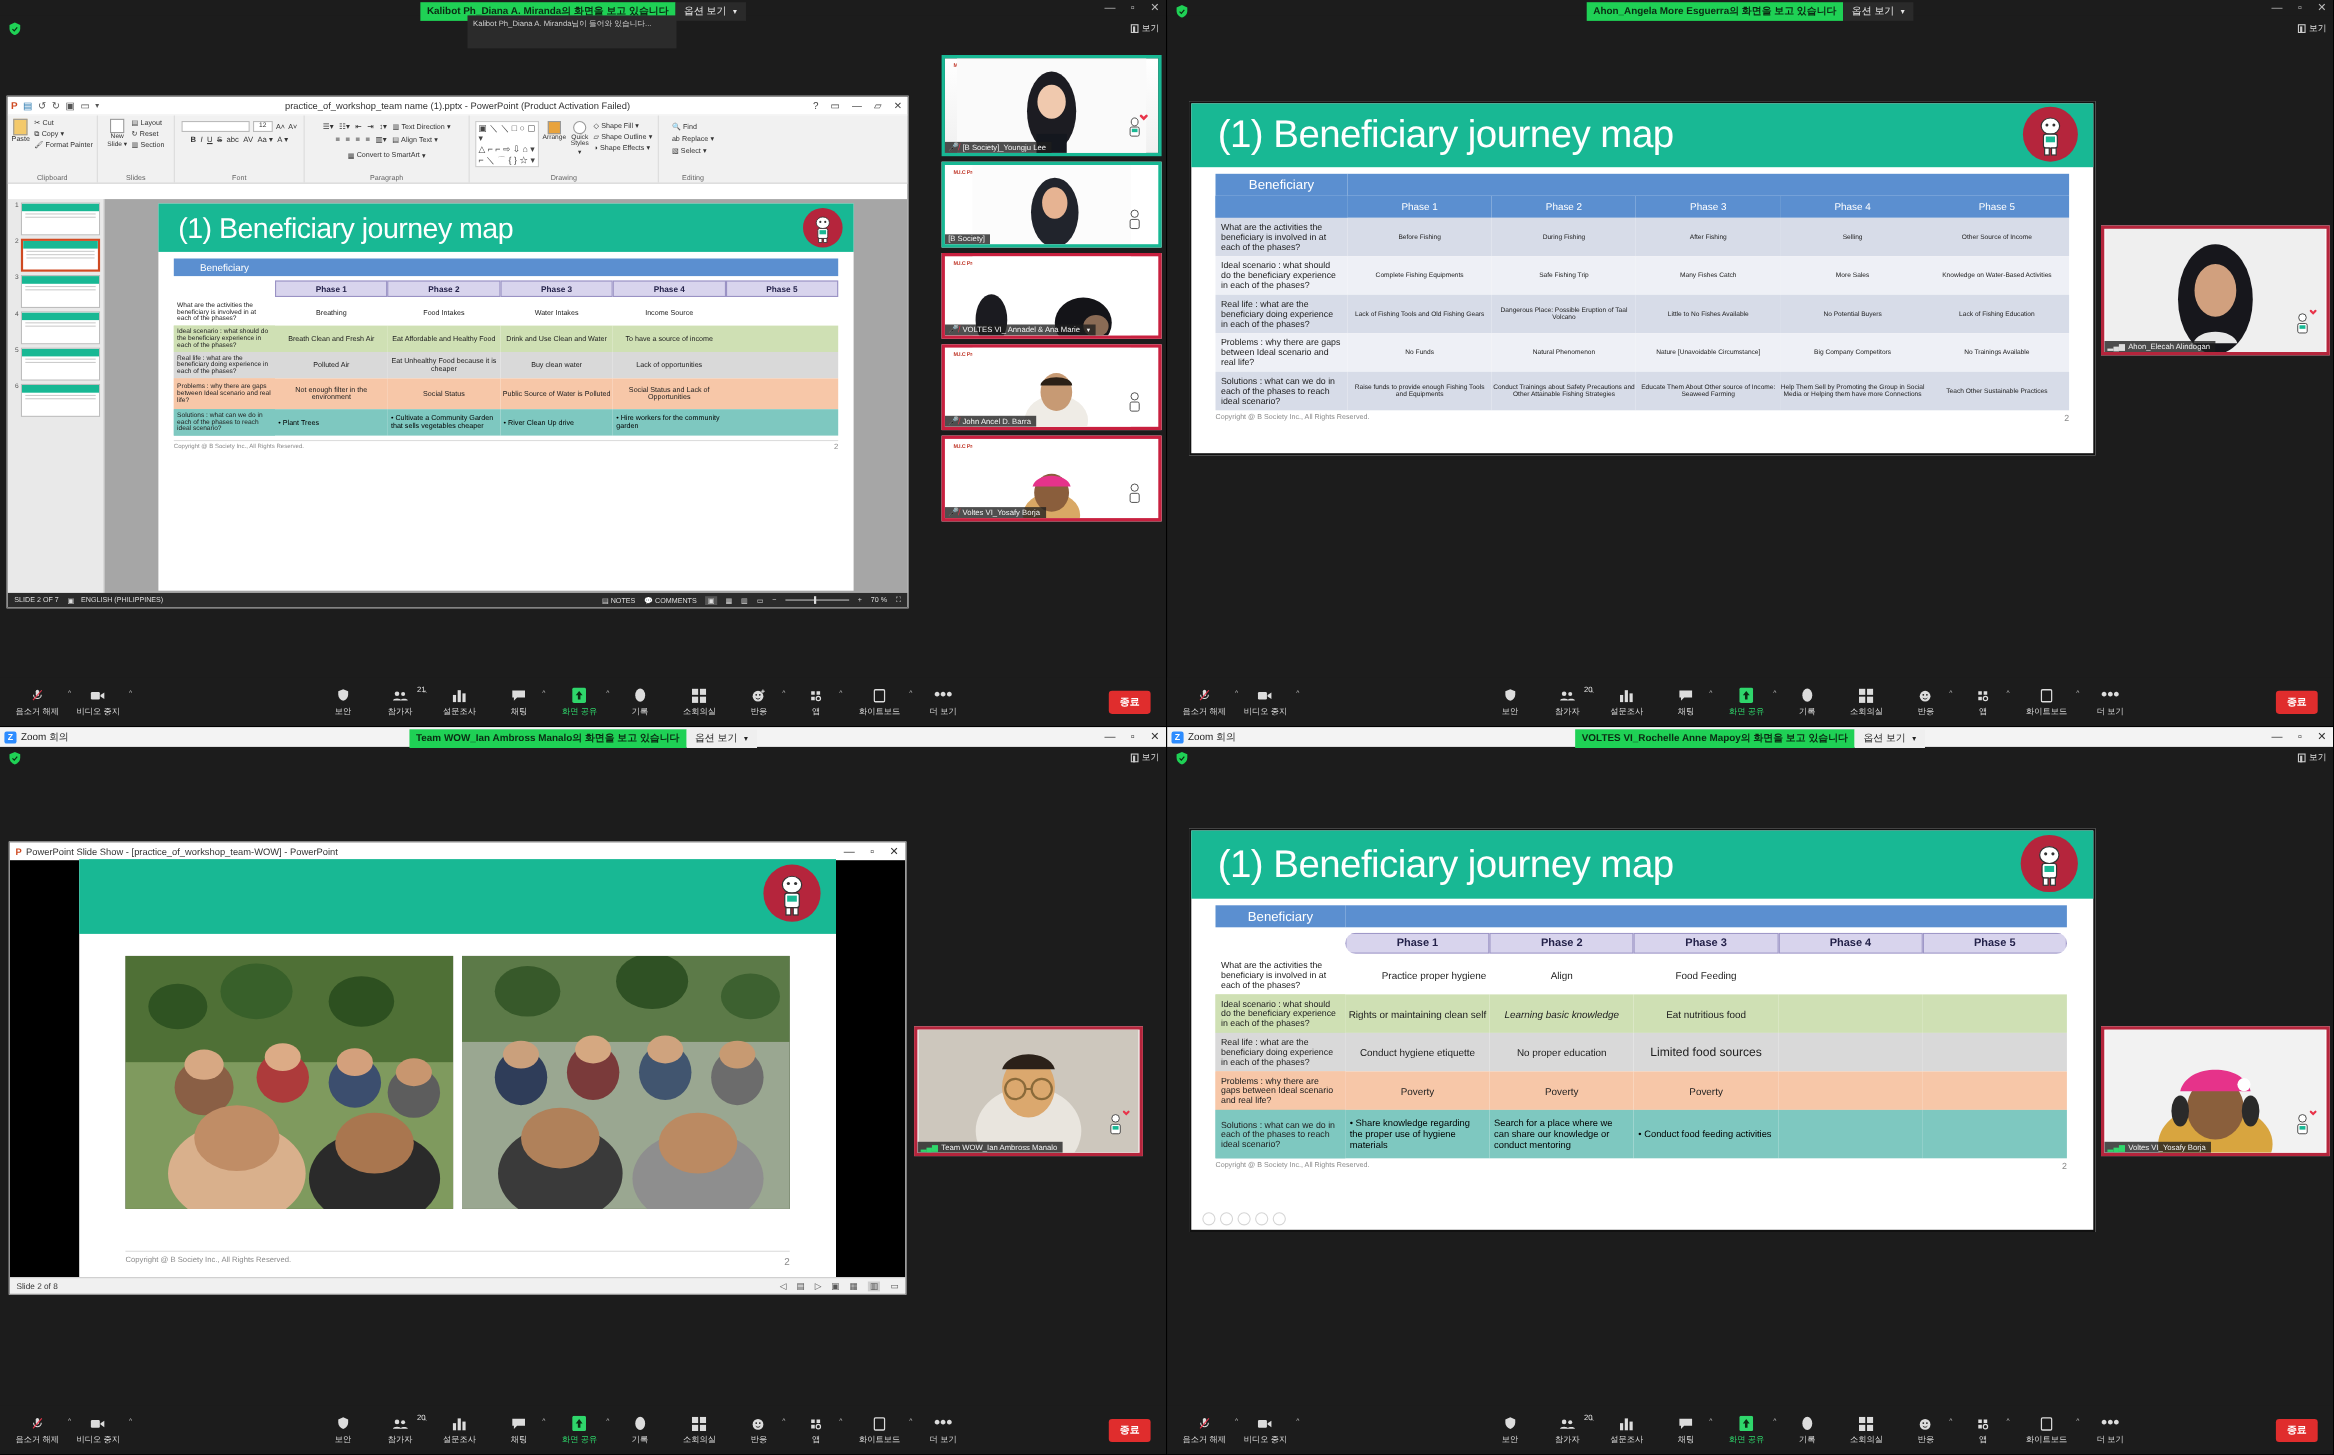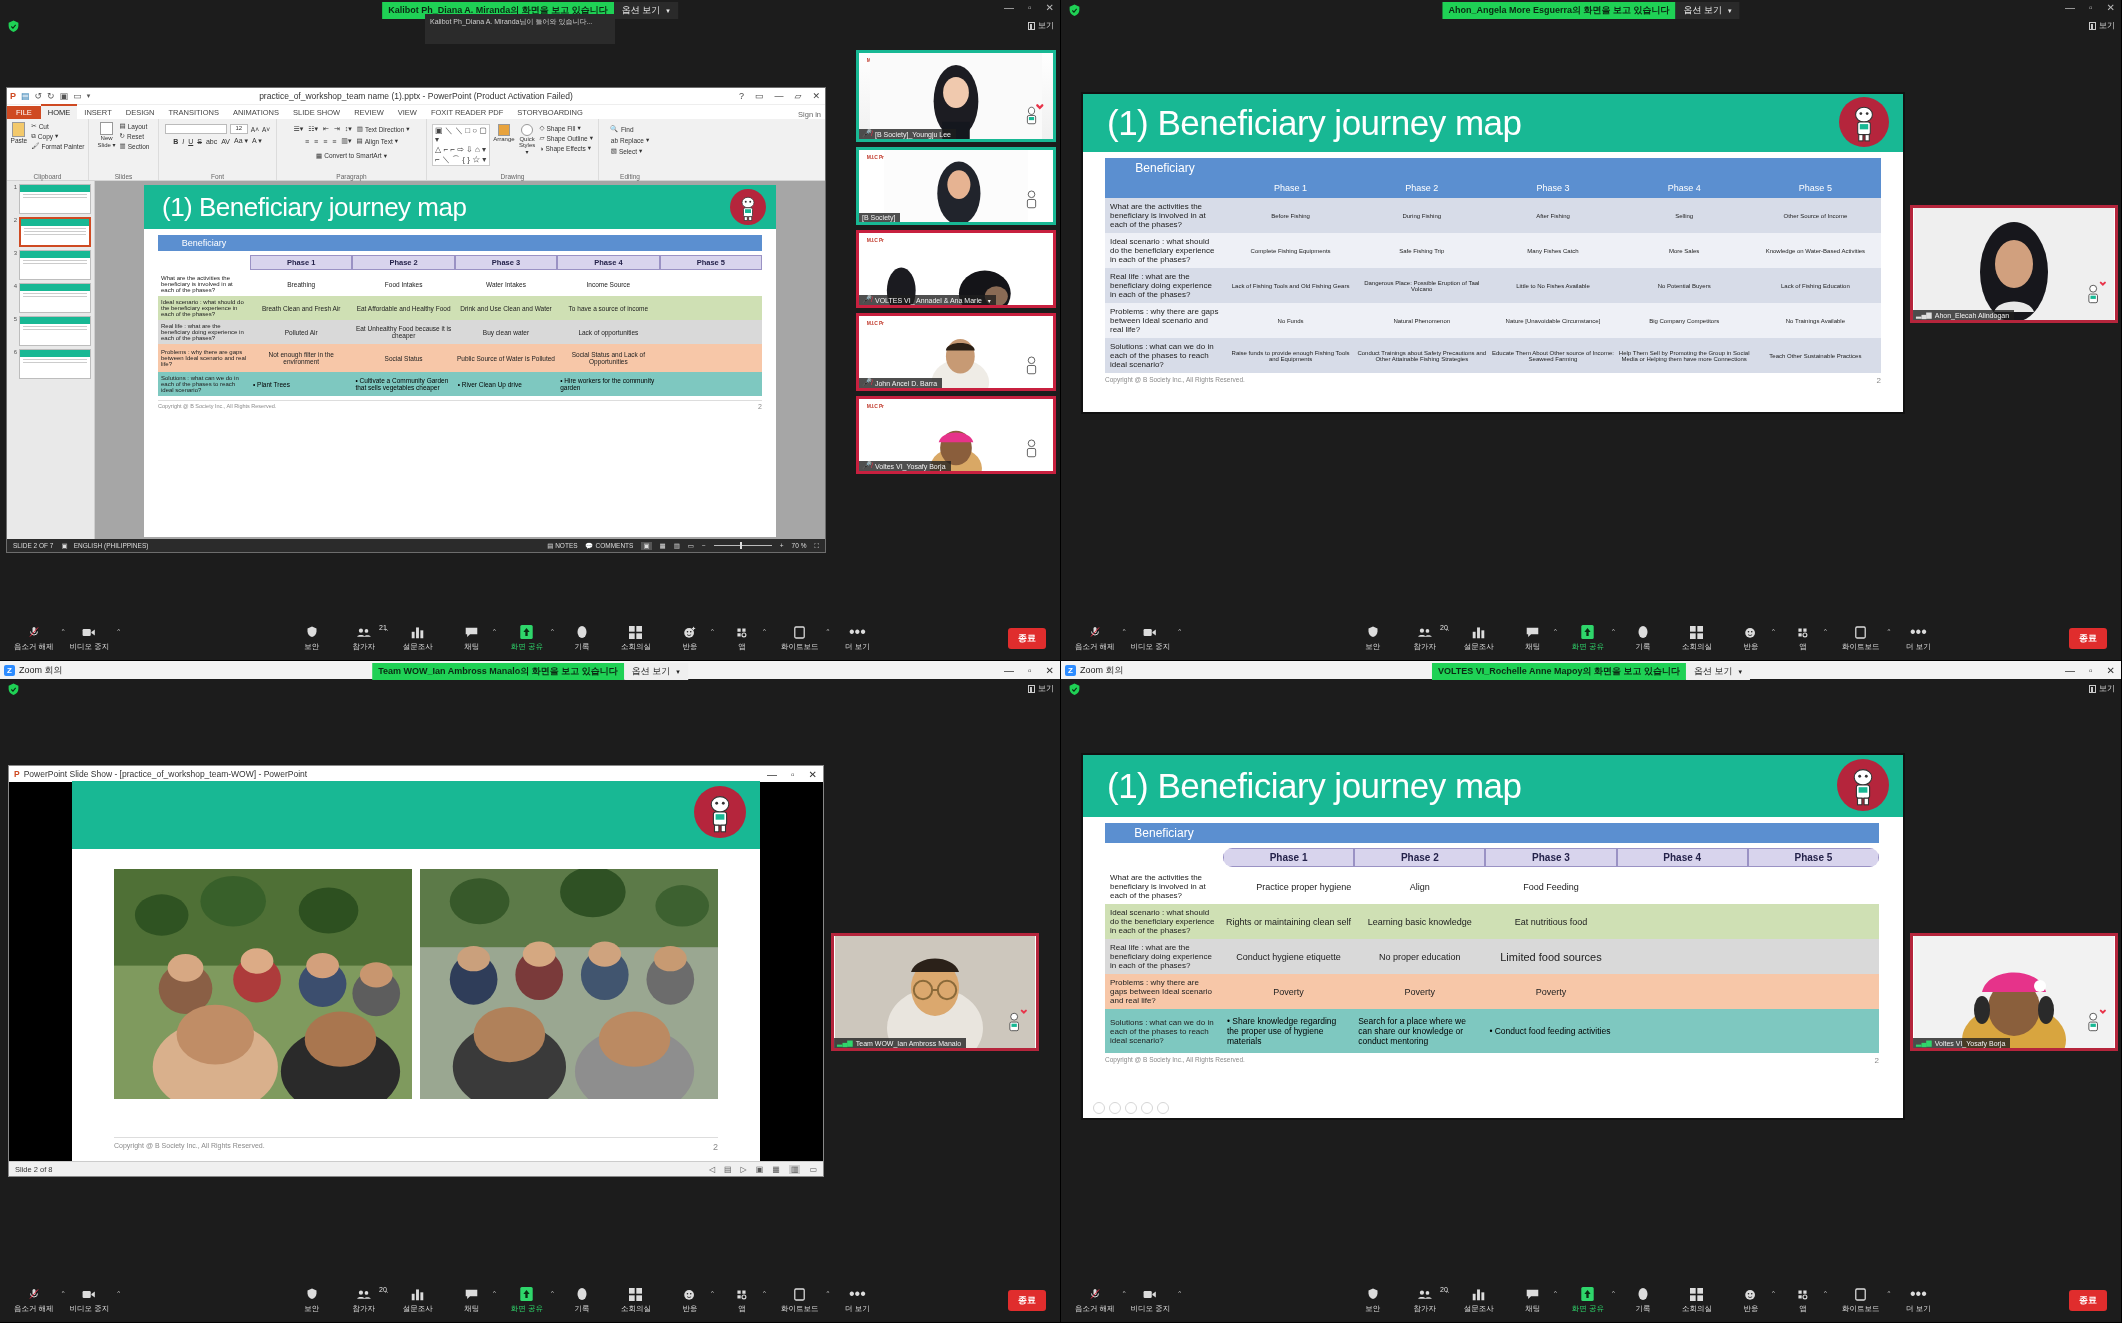--- a/index.html
+++ b/index.html
@@ -159,34 +159,20 @@
             <i style="font-size:7px;">▾</i>
         </div>
         <div class="ppt-center">practice_of_workshop_team name (1).pptx - PowerPoint (Product Activation Failed)</div>
         <div class="ppt-wbtn">
           <span>?</span>
           <span>▭</span>
           <span>—</span>
           <span>▱</span>
           <span>✕</span>
         </div>
-      </div>
-      <div class="ribbon-tabs">
-        <div class="ft">FILE</div>
-        <div class="t active">HOME</div>
-        <div class="t">INSERT</div>
-        <div class="t">DESIGN</div>
-        <div class="t">TRANSITIONS</div>
-        <div class="t">ANIMATIONS</div>
-        <div class="t">SLIDE SHOW</div>
-        <div class="t">REVIEW</div>
-        <div class="t">VIEW</div>
-        <div class="t">FOXIT READER PDF</div>
-        <div class="t">STORYBOARDING</div>
-        <div class="signin">Sign in</div>
       </div>
       <div class="ribbon">
         <div class="rgroup" style="width:82px">
           <div class="rrow" style="align-items:flex-start;gap:4px;">
             <div style="display:flex;flex-direction:column;align-items:center;">
               <span class="sq-ic" style="width:13px;height:15px;background:#f3c96b;"></span>
               <span class="btnsm">Paste</span>
             </div>
             <div style="display:flex;flex-direction:column;gap:2px;">
               <span class="btnsm">✂ <span>Cut</span></span>
@@ -1269,21 +1255,21 @@
             <td class="rowlabel" style="width:118px;font-size:8px;padding:4px 5px;">What are the activities the beneficiary is involved in at each of the phases?</td>
             <td class="cellc" style="font-size:9px;padding:10px 3px;text-align:right;">Practice proper hygiene</td>
             <td class="cellc" style="font-size:9px;">Align</td>
             <td class="cellc" style="font-size:9px;">Food Feeding</td>
             <td class="cellc" style="font-size:9px;"></td>
             <td class="cellc" style="font-size:9px;"></td>
           </tr>
           <tr style="background:#cfe0b4;">
             <td class="rowlabel" style="width:118px;font-size:8px;padding:4px 5px;background:#cfe0b4;">Ideal scenario : what should do the beneficiary experience in each of the phases?</td>
             <td class="cellc" style="font-size:9px;padding:10px 3px;">Rights or maintaining clean self</td>
-            <td class="cellc" style="font-size:9px;">Learning basic knowledge</td>
+            <td class="cellc" style="font-size:9px;font-style:italic;">Learning basic knowledge</td>
             <td class="cellc" style="font-size:9px;">Eat nutritious food</td>
             <td class="cellc" style="font-size:9px;"></td>
             <td class="cellc" style="font-size:9px;"></td>
           </tr>
           <tr style="background:#d9d9d9;">
             <td class="rowlabel" style="width:118px;font-size:8px;padding:4px 5px;background:#d9d9d9;">Real life : what are the beneficiary doing experience in each of the phases?</td>
             <td class="cellc" style="font-size:9px;padding:10px 3px;">Conduct hygiene etiquette</td>
             <td class="cellc" style="font-size:9px;">No proper education</td>
             <td class="cellc" style="font-size:11px;">Limited food sources</td>
             <td class="cellc" style="font-size:9px;"></td>

